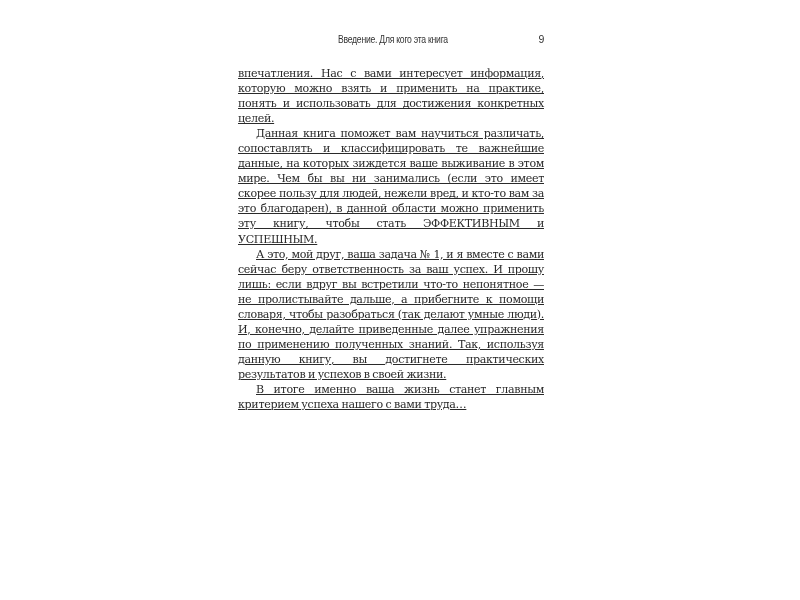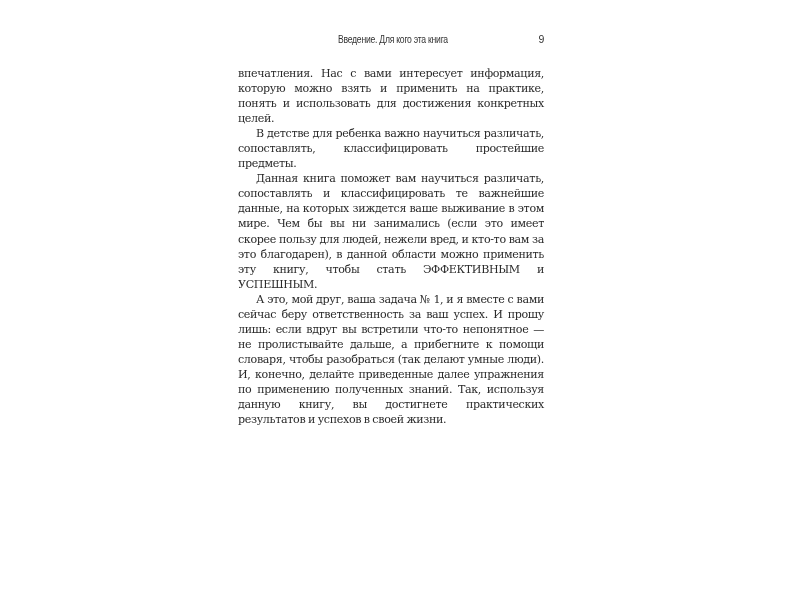--- a/index.html
+++ b/index.html
@@ -10,31 +10,31 @@
     font-family:"Liberation Sans", sans-serif; font-size:10.5px; color:#333;
     letter-spacing:-0.3px;
   }
   .running-head .title { position:absolute; left:100px; top:0; transform:scaleX(0.82); transform-origin:left; }
   .running-head .num { position:absolute; right:0; top:0; }
   .body-text {
     position:absolute; top:66px; left:238px; width:306px;
     font-family:"DejaVu Serif", serif; font-size:11.1px; line-height:15.05px;
     color:#2a2a2a; text-align:justify; letter-spacing:-0.35px; word-spacing:-0.5px;
   }
-  .body-text p { margin:0; text-indent:18px; hyphens:manual; }
+  .body-text p { margin:0; text-indent:18px; hyphens:manual;text-decoration:underline; }
   .body-text p.first { text-indent:0; }
 </style>
 </head>
 <body>
 
 <div class="page">
   <div class="running-head">
     <span class="title">Введение. Для кого эта книга</span>
     <span class="num">9</span>
   </div>
 
   <div class="body-text">
     <p class="first">впечатления. Нас с вами интересует информация, которую можно взять и применить на практике, понять и использовать для достижения конкретных целей.</p>
-    <p>В детстве для ребенка важно научиться различать, сопоставлять, классифицировать простейшие предметы.</p>
     <p>Данная книга поможет вам научиться различать, сопоставлять и классифицировать те важнейшие данные, на которых зиждется ваше выживание в этом мире. Чем бы вы ни занимались (если это имеет скорее пользу для людей, нежели вред, и кто-то вам за это благодарен), в данной области можно применить эту книгу, чтобы стать ЭФФЕКТИВНЫМ и УСПЕШНЫМ.</p>
     <p>А это, мой друг, ваша задача № 1, и я вместе с вами сейчас беру ответственность за ваш успех. И прошу лишь: если вдруг вы встретили что-то непонятное — не пролистывайте дальше, а прибегните к помощи словаря, чтобы разобраться (так делают умные люди). И, конечно, делайте приведенные далее упражнения по применению полученных знаний. Так, используя данную книгу, вы достигнете практических результатов и успехов в своей жизни.</p>
+    <p>В итоге именно ваша жизнь станет главным критерием успеха нашего с вами труда…</p>
   </div>
 </div>
 
 </body></html>

